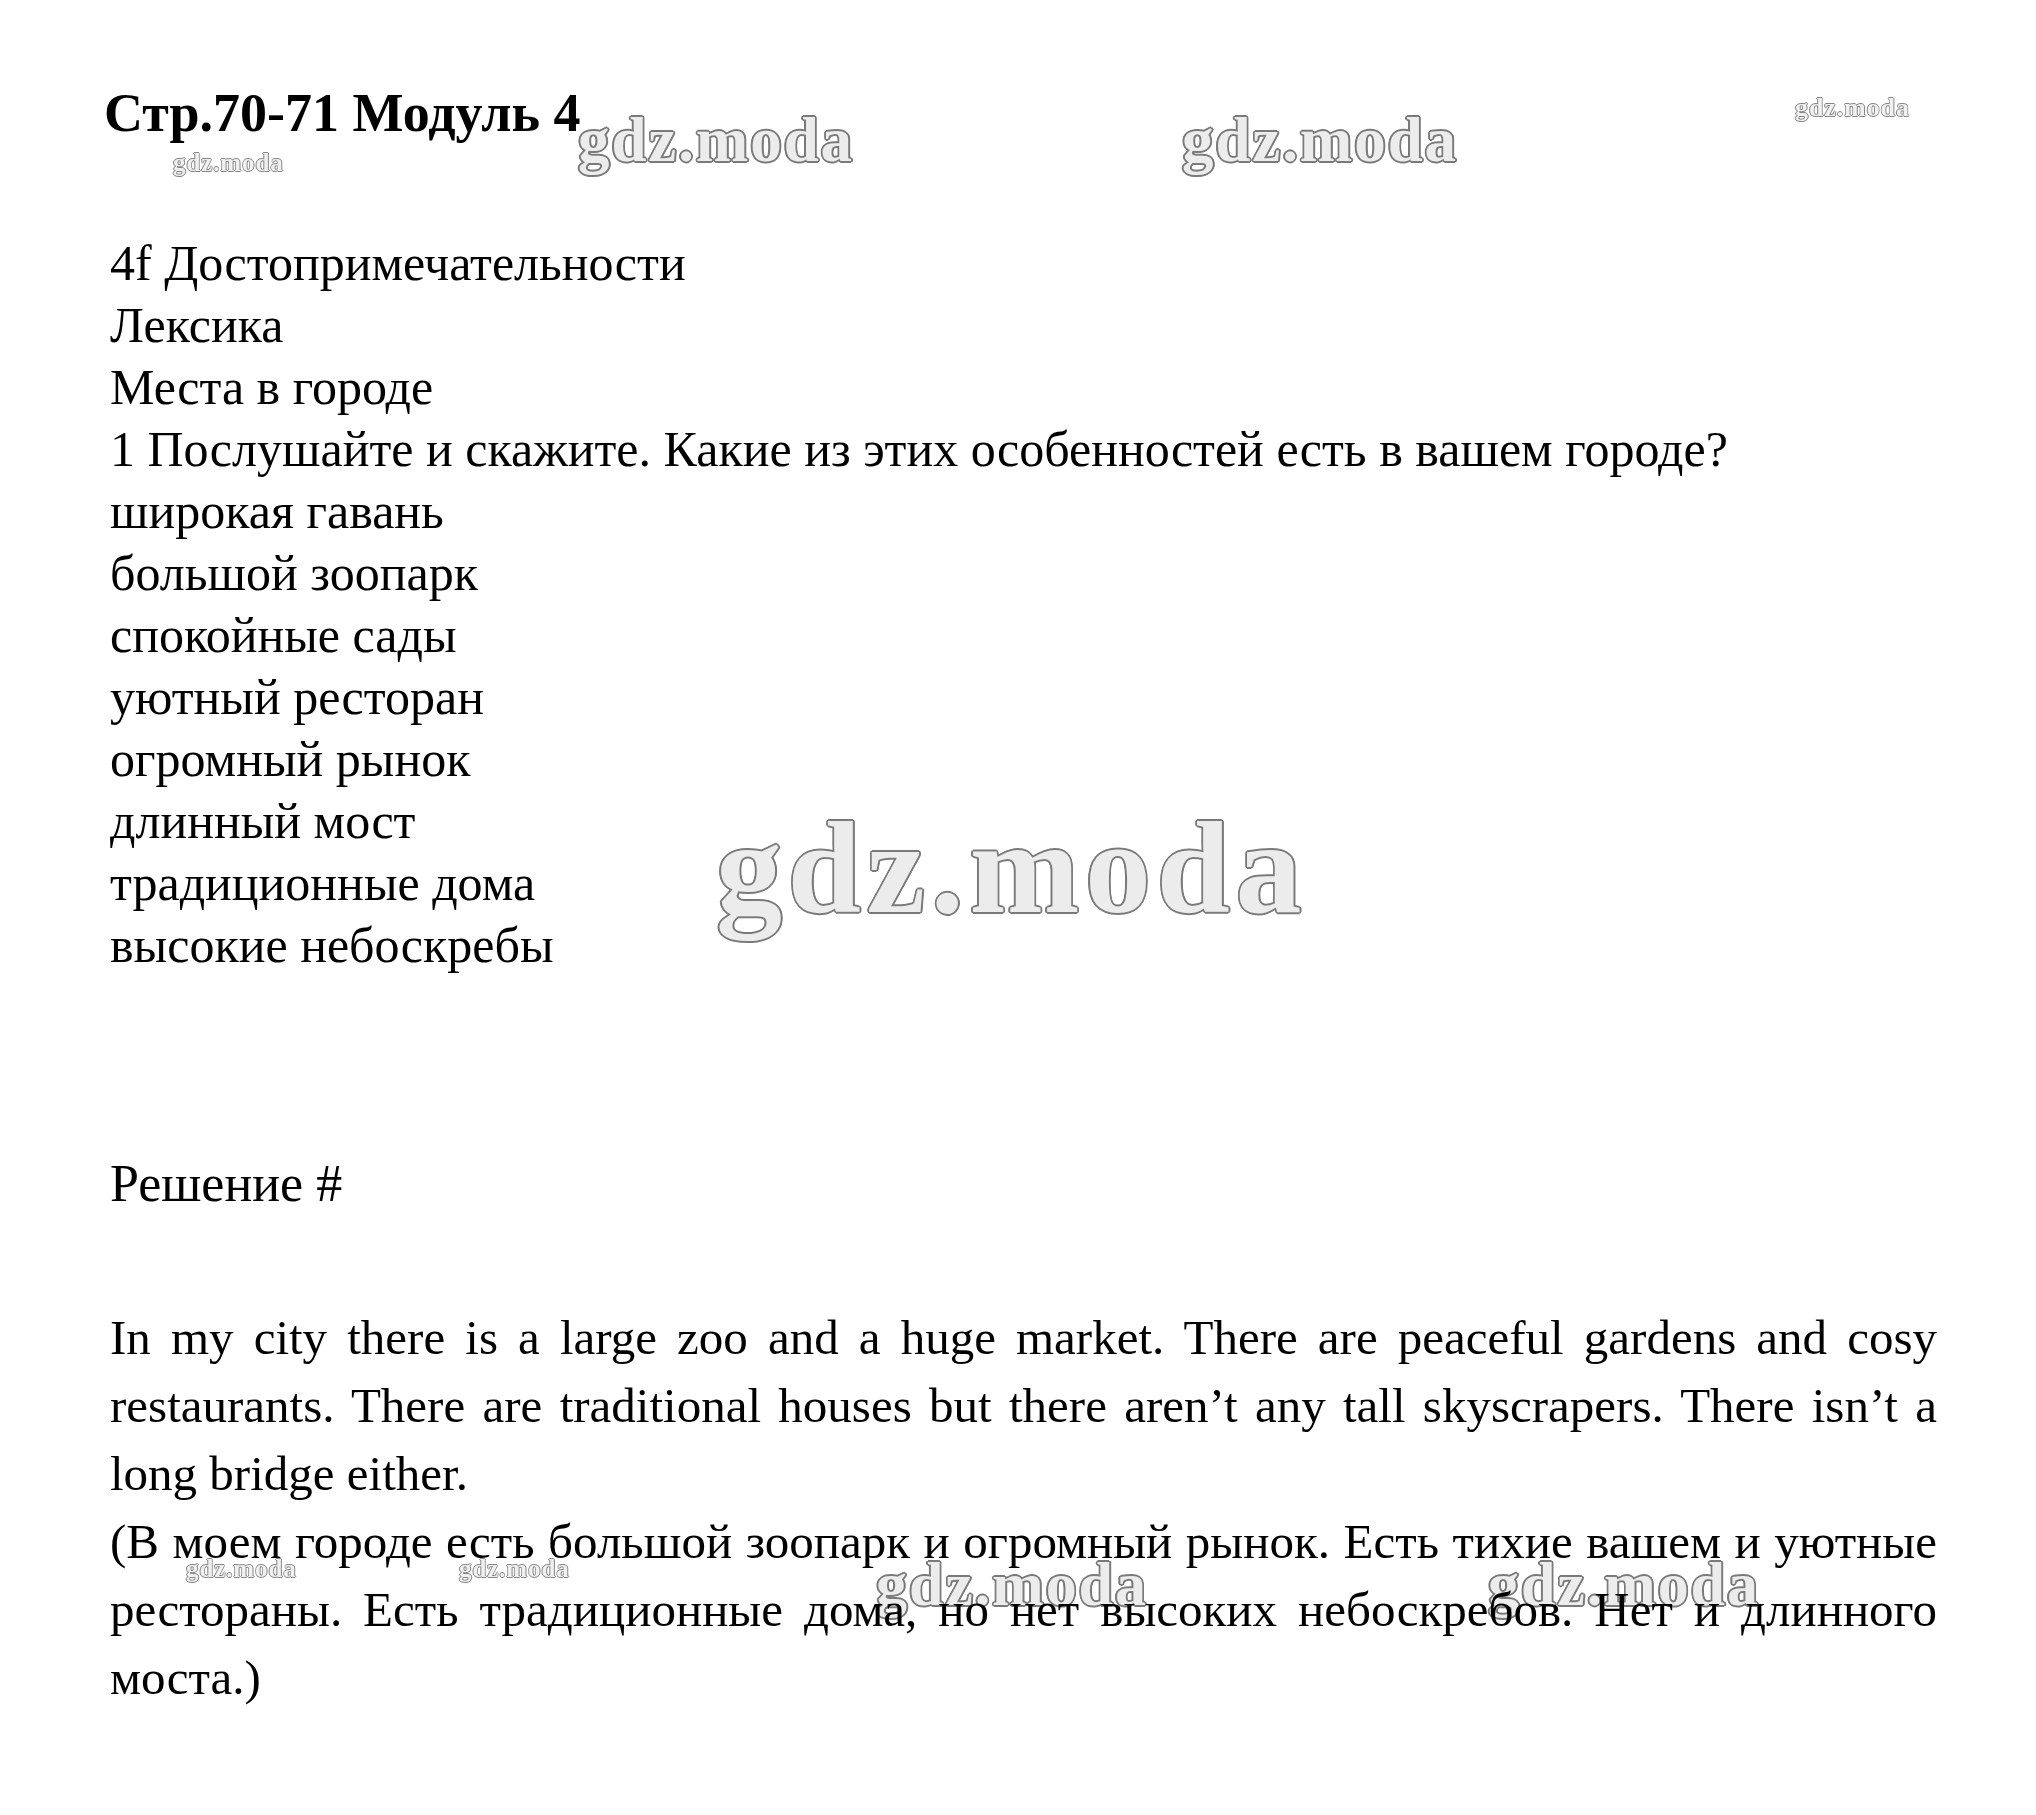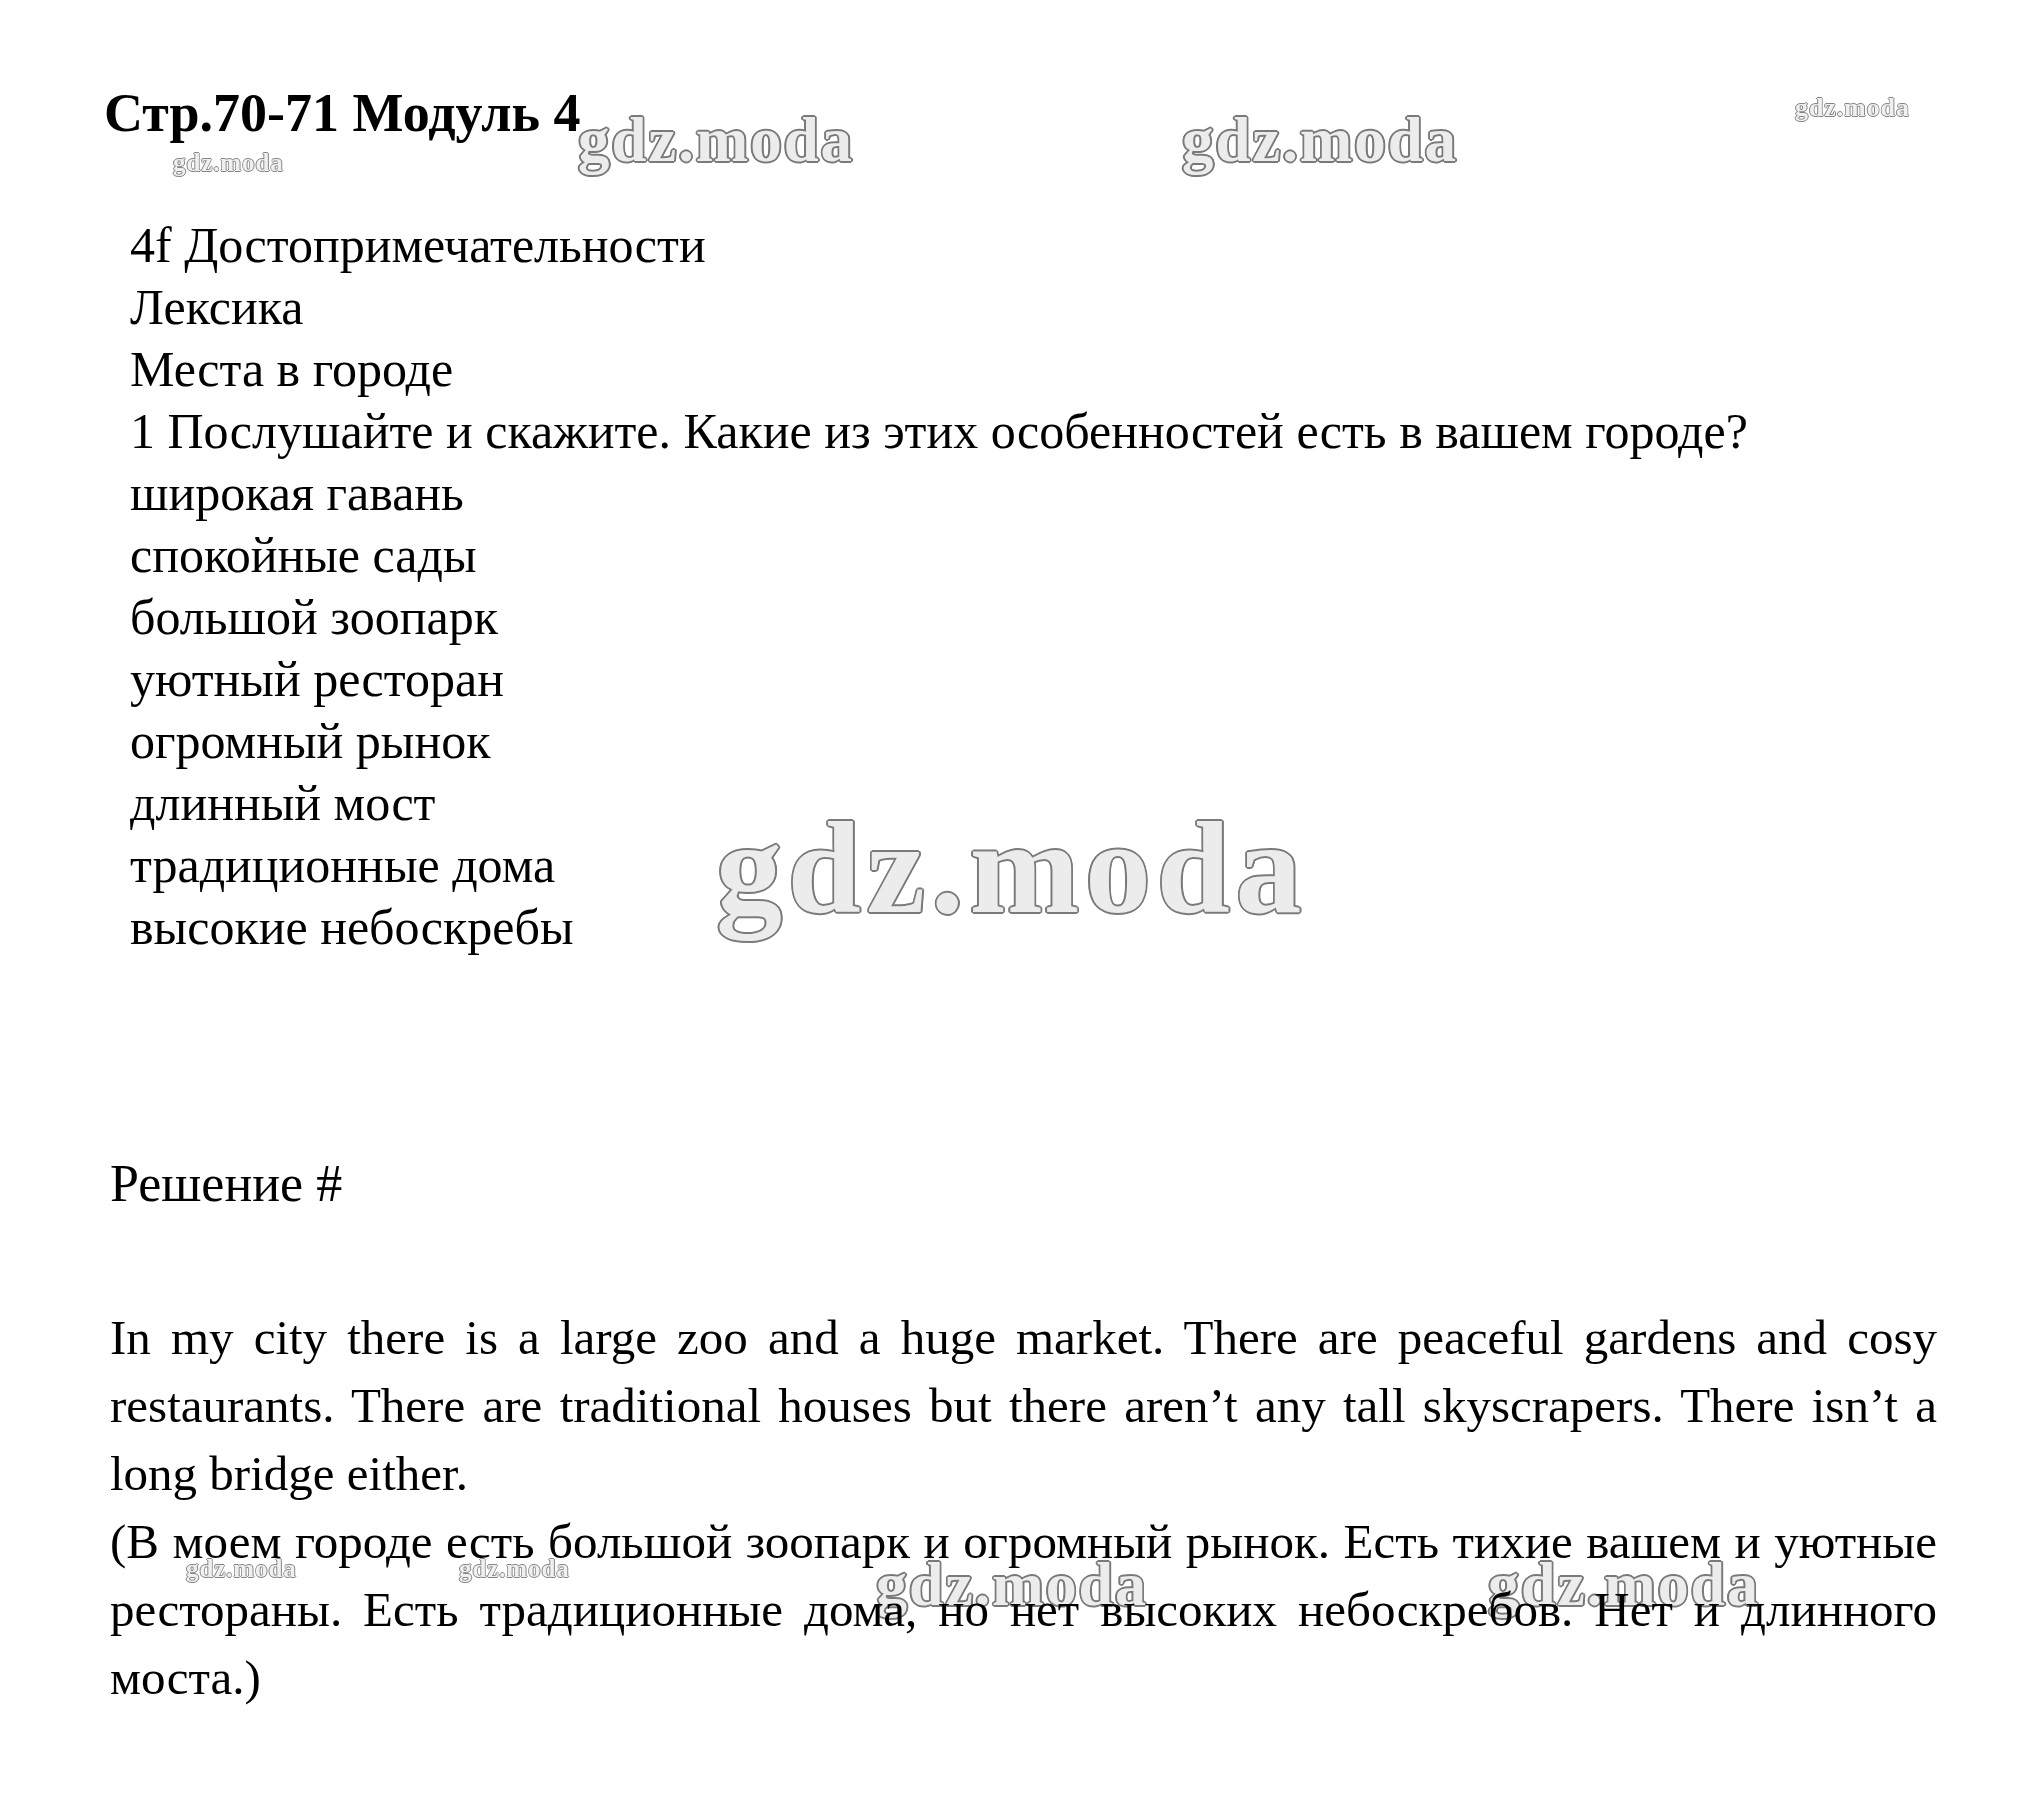--- a/index.html
+++ b/index.html
@@ -16,24 +16,23 @@
     position: absolute;
     left: 104px;
     top: 82px;
     font-size: 54px;
     font-weight: bold;
     white-space: nowrap;
   }
   .tasks {
     position: absolute;
     left: 110px;
-    top: 214px;
+    top: 232px;
     font-size: 50px;
     line-height: 62px;
-    margin-left: 20px;
   }
   .task-line { white-space: nowrap; }
   .solution-heading {
     position: absolute;
     left: 110px;
     top: 1154px;
     font-size: 52px;
     font-weight: normal;
     white-space: nowrap;
   }
@@ -93,22 +92,22 @@
   <span class="wm wm-bot-2">gdz.moda</span>
 
   <h1 class="heading" style="margin:0;">Стр.70-71 Модуль 4</h1>
 
   <div class="tasks">
     <div class="task-line">4f Достопримечательности</div>
     <div class="task-line">Лексика</div>
     <div class="task-line">Места в городе</div>
     <div class="task-line">1 Послушайте и скажите. Какие из этих особенностей есть в вашем городе?</div>
     <div class="task-line">широкая гавань</div>
+    <div class="task-line">большой зоопарк</div>
     <div class="task-line">спокойные сады</div>
-    <div class="task-line">большой зоопарк</div>
     <div class="task-line">уютный ресторан</div>
     <div class="task-line">огромный рынок</div>
     <div class="task-line">длинный мост</div>
     <div class="task-line">традиционные дома</div>
     <div class="task-line">высокие небоскребы</div>
   </div>
 
   <div class="solution-heading">Решение #</div>
 
   <div class="solution">

